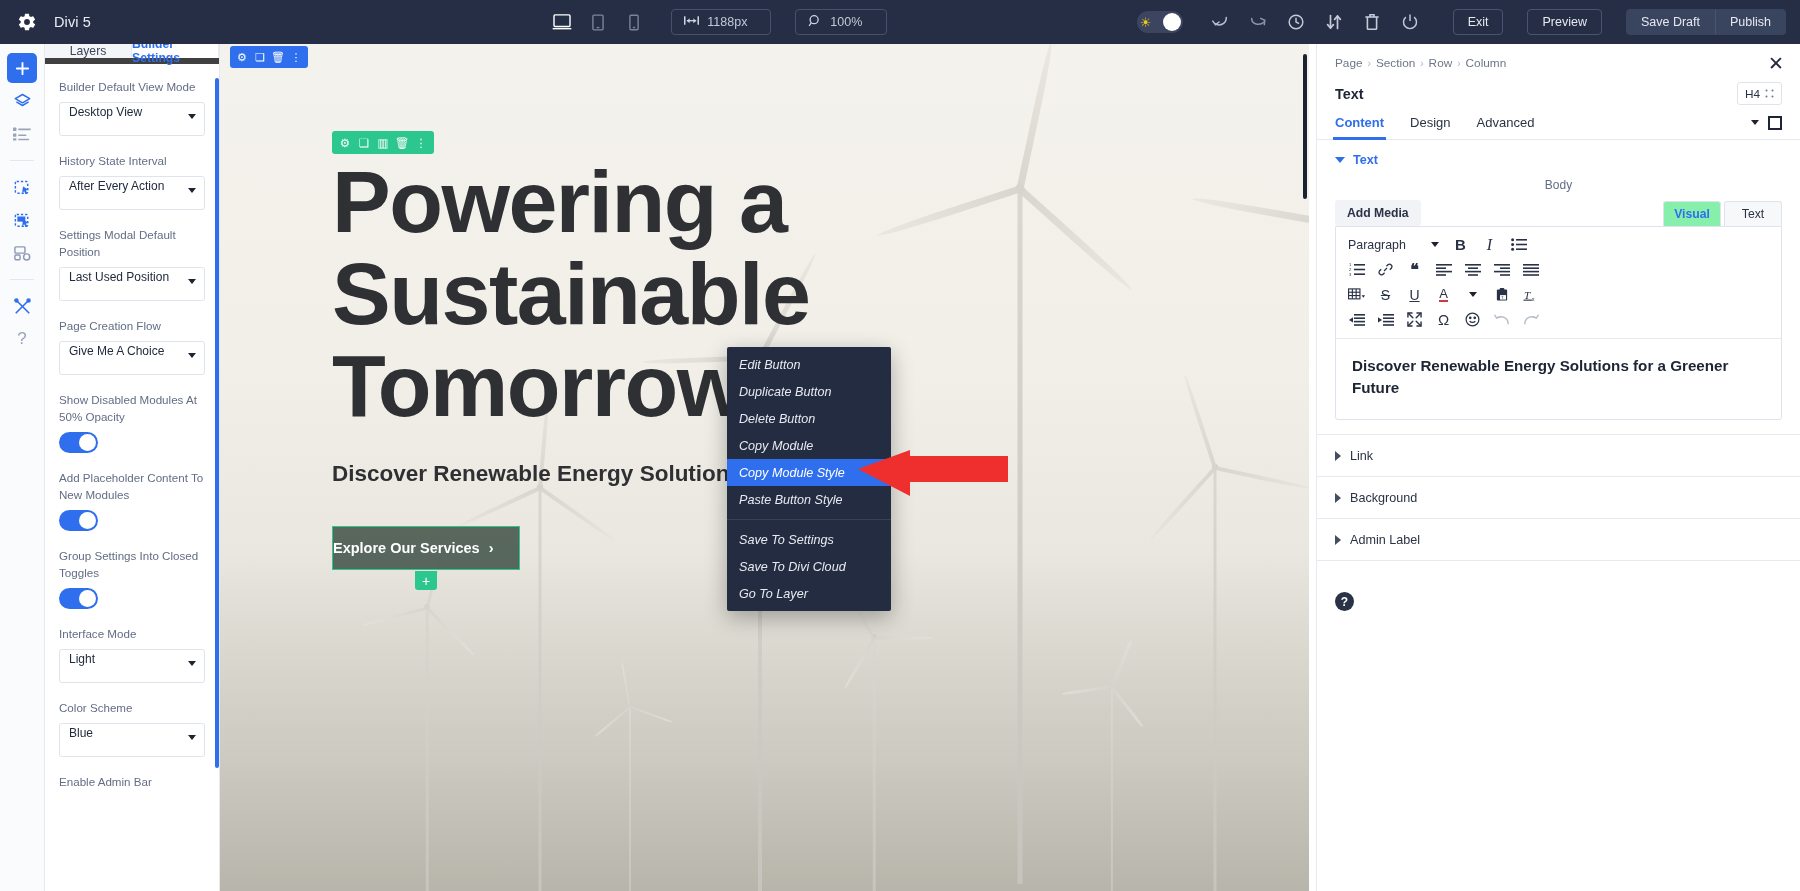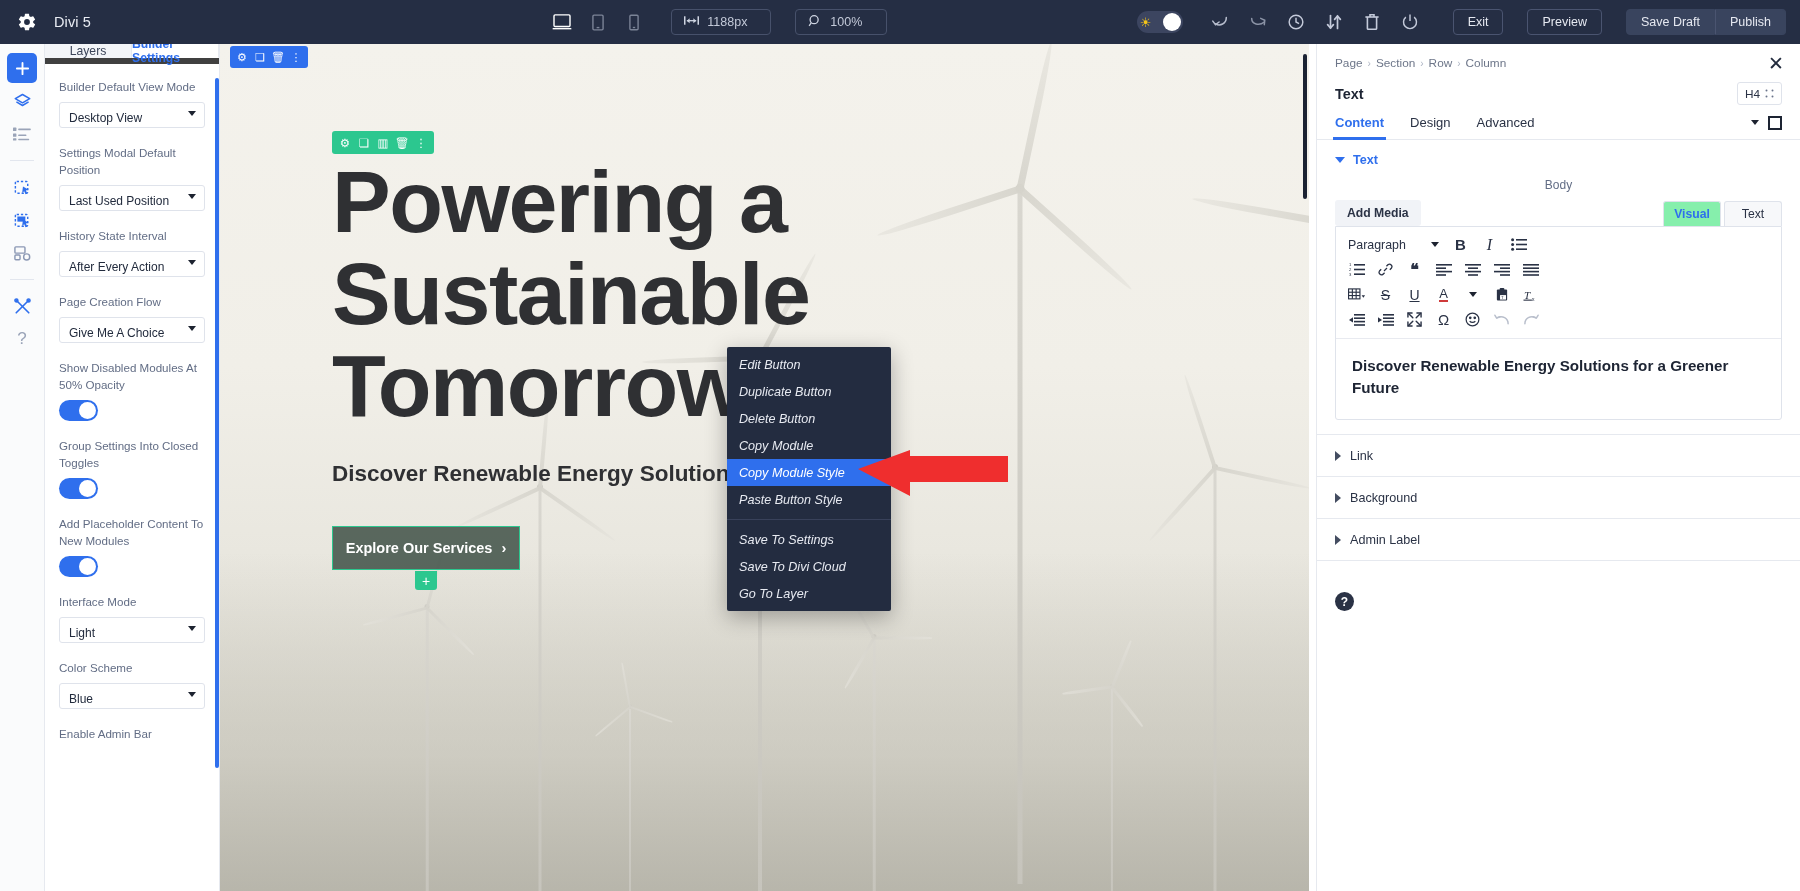--- a/index.html
+++ b/index.html
@@ -81,21 +81,21 @@
     flex: 1; display: flex; align-items: center; justify-content: center;
     font-size: 12.2px; color: #3c4559; cursor: pointer; background: #f3f5f8;
     border-right: 1px solid #e6e9ef;
   }
   .lp-tab.active { background: #fff; color: #2f6fed; font-weight: bold; border-bottom: 1px solid #fff; }
   .lp-body { padding: 14px 14px 40px 14px; }
   .field { margin-bottom: 16px; }
   .f-label { font-size: 11.6px; color: #626d85; line-height: 17px; margin-bottom: 7px; }
   .f-select {
     position: relative; height: 26px; border: 1px solid #dfe3eb; border-radius: 3px;
-    background: #fff; display: flex; align-items: flex-start; padding: 8px 9px;
+    background: #fff; display: flex; align-items: flex-end; padding: 16px 9px;
     font-size: 12px; color: #222b3d; cursor: pointer;
   }
   .f-select .caret {
     position: absolute; right: 8px; width: 0; height: 0;
     border-left: 4.5px solid transparent; border-right: 4.5px solid transparent;
     border-top: 5.5px solid #1d2330;
   }
   .toggle {
     width: 39px; height: 21px; border-radius: 11px; background: #2f6fed;
     position: relative; cursor: pointer;
@@ -158,21 +158,21 @@
   .hero-sub {
     position: absolute; left: 112px; top: 417px; width: 760px;
     font-size: 22.5px; font-weight: bold; color: #2f3033; z-index: 5;
   }
   .cta-wrap {
     position: absolute; left: 112px; top: 482px; width: 188px; height: 44px;
     border: 1px solid #2cc78f; z-index: 13;
   }
   .cta-btn {
     position: absolute; inset: 0; background: rgba(47,66,56,.78); color: #fff;
-    display: flex; align-items: center; justify-content: center; gap: 9px;
+    display: flex; align-items: center; gap: 9px;
     font-size: 14.5px; font-weight: bold; cursor: pointer;
   }
   .cta-plus {
     position: absolute; left: 50%; transform: translateX(-50%); top: 44px;
     width: 22px; height: 19px; background: #2cc78f; color: #fff;
     display: flex; align-items: center; justify-content: center; font-size: 14px;
     border-radius: 0 0 3px 3px; cursor: pointer;
   }
   .row-add {
     position: absolute; left: 528px; top: 533px; width: 30px; height: 19px;
@@ -441,59 +441,59 @@
 
       <div class="field">
         <div class="f-label">Builder Default View Mode</div>
         <div class="f-select">
           <span>Desktop View</span>
           <span class="caret"></span>
         </div>
       </div>
 
       <div class="field">
+        <div class="f-label">History State Interval</div>
+        <div class="f-select">
+          <span>After Every Action</span>
+          <span class="caret"></span>
+        </div>
+      </div>
+
+      <div class="field">
         <div class="f-label">Settings Modal Default Position</div>
         <div class="f-select">
           <span>Last Used Position</span>
           <span class="caret"></span>
         </div>
       </div>
 
       <div class="field">
-        <div class="f-label">History State Interval</div>
-        <div class="f-select">
-          <span>After Every Action</span>
-          <span class="caret"></span>
-        </div>
-      </div>
-
-      <div class="field">
         <div class="f-label">Page Creation Flow</div>
         <div class="f-select">
           <span>Give Me A Choice</span>
           <span class="caret"></span>
         </div>
       </div>
 
       <div class="field">
         <div class="f-label">Show Disabled Modules At 50% Opacity</div>
         <div class="toggle">
             <span class="k"></span>
           </div>
       </div>
 
       <div class="field">
-        <div class="f-label">Group Settings Into Closed Toggles</div>
+        <div class="f-label">Add Placeholder Content To New Modules</div>
         <div class="toggle">
             <span class="k"></span>
           </div>
       </div>
 
       <div class="field">
-        <div class="f-label">Add Placeholder Content To New Modules</div>
+        <div class="f-label">Group Settings Into Closed Toggles</div>
         <div class="toggle">
             <span class="k"></span>
           </div>
       </div>
 
       <div class="field">
         <div class="f-label">Interface Mode</div>
         <div class="f-select">
           <span>Light</span>
           <span class="caret"></span>

